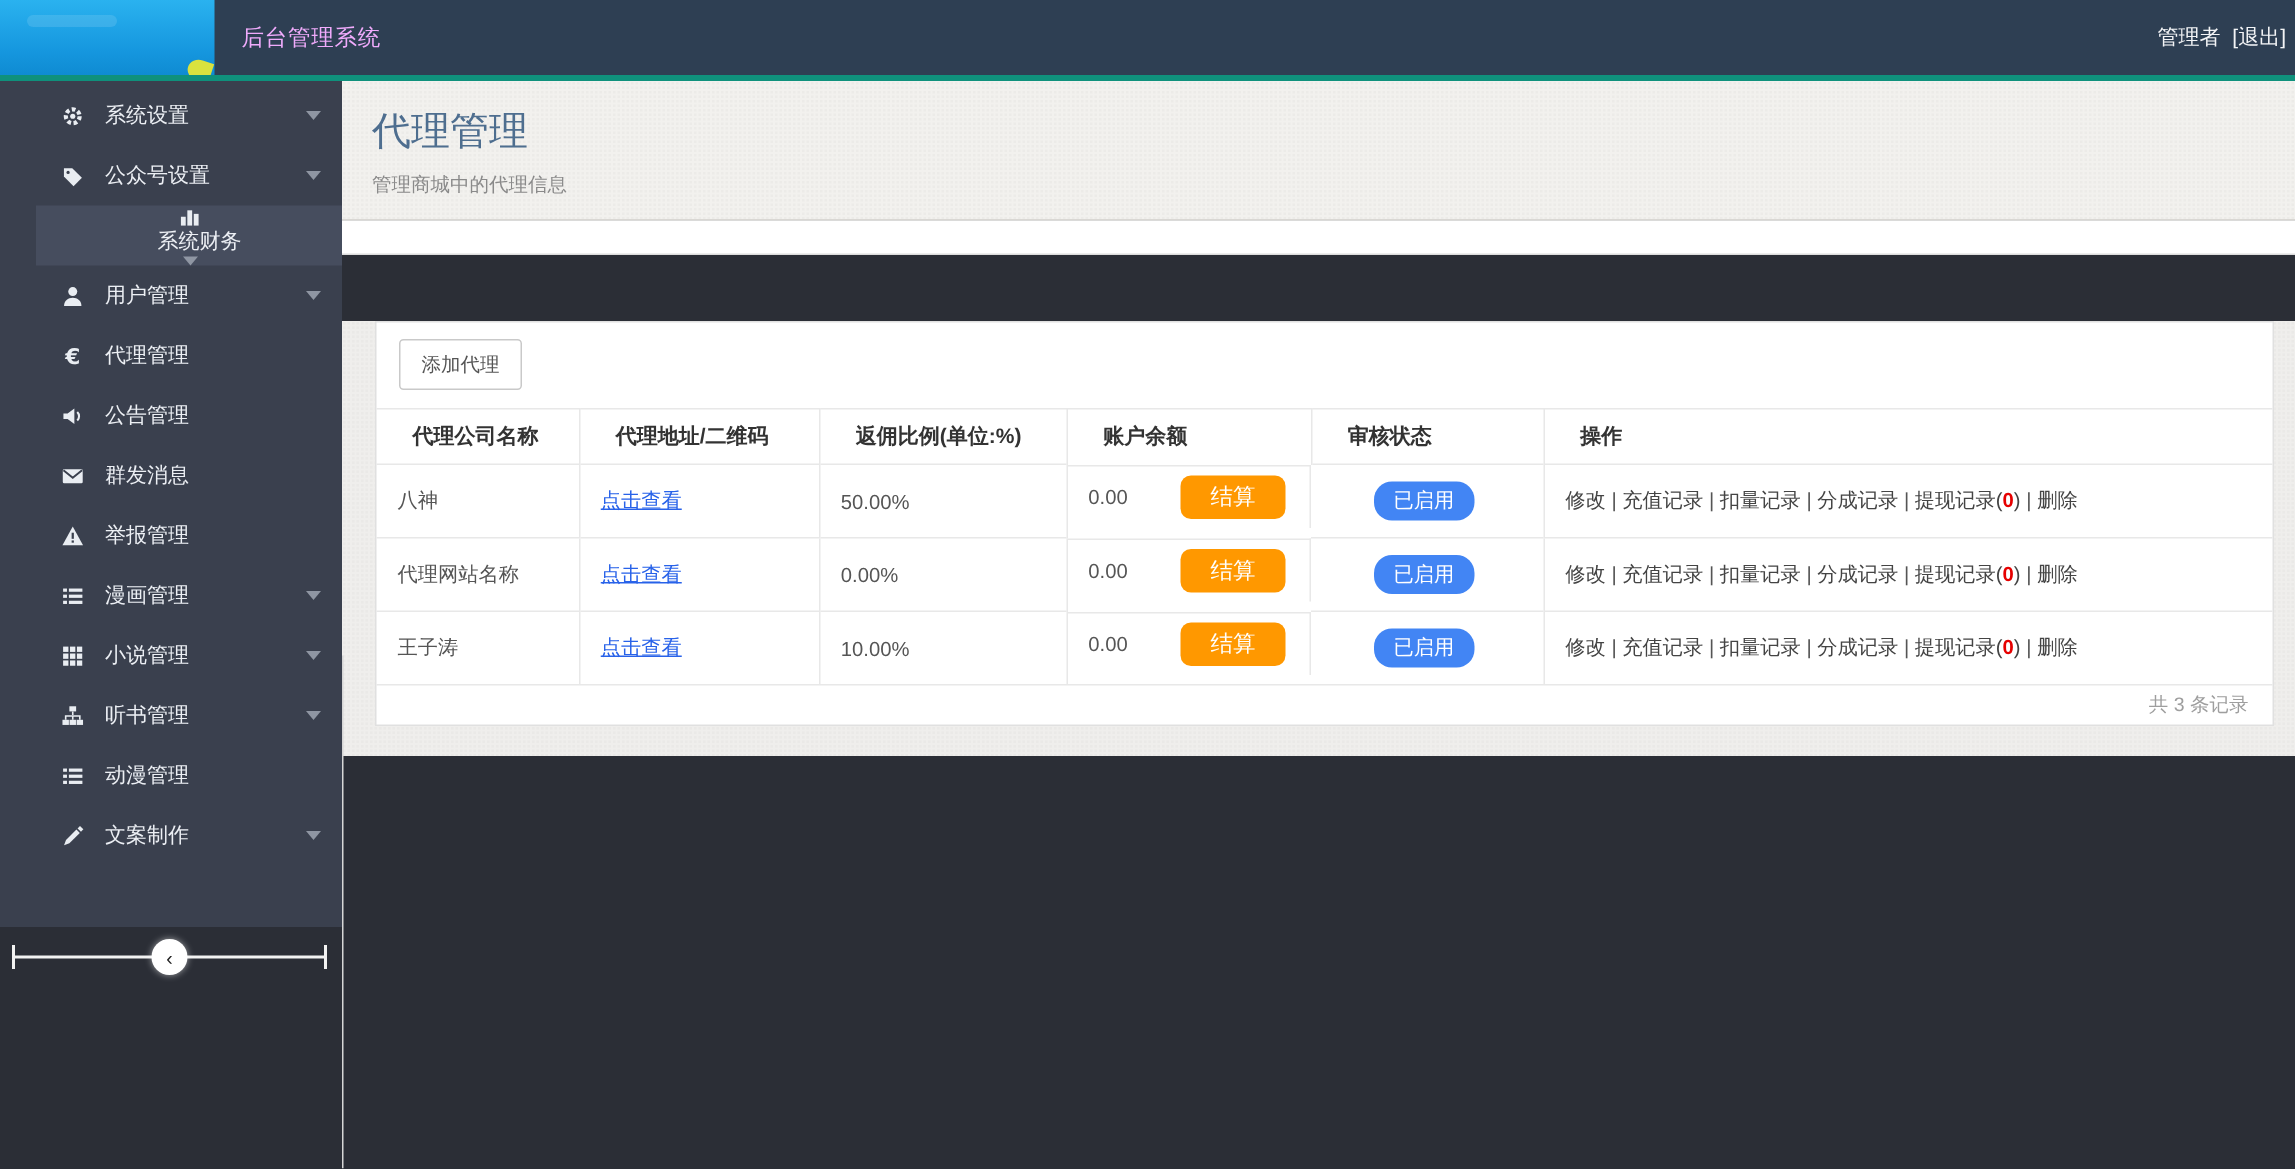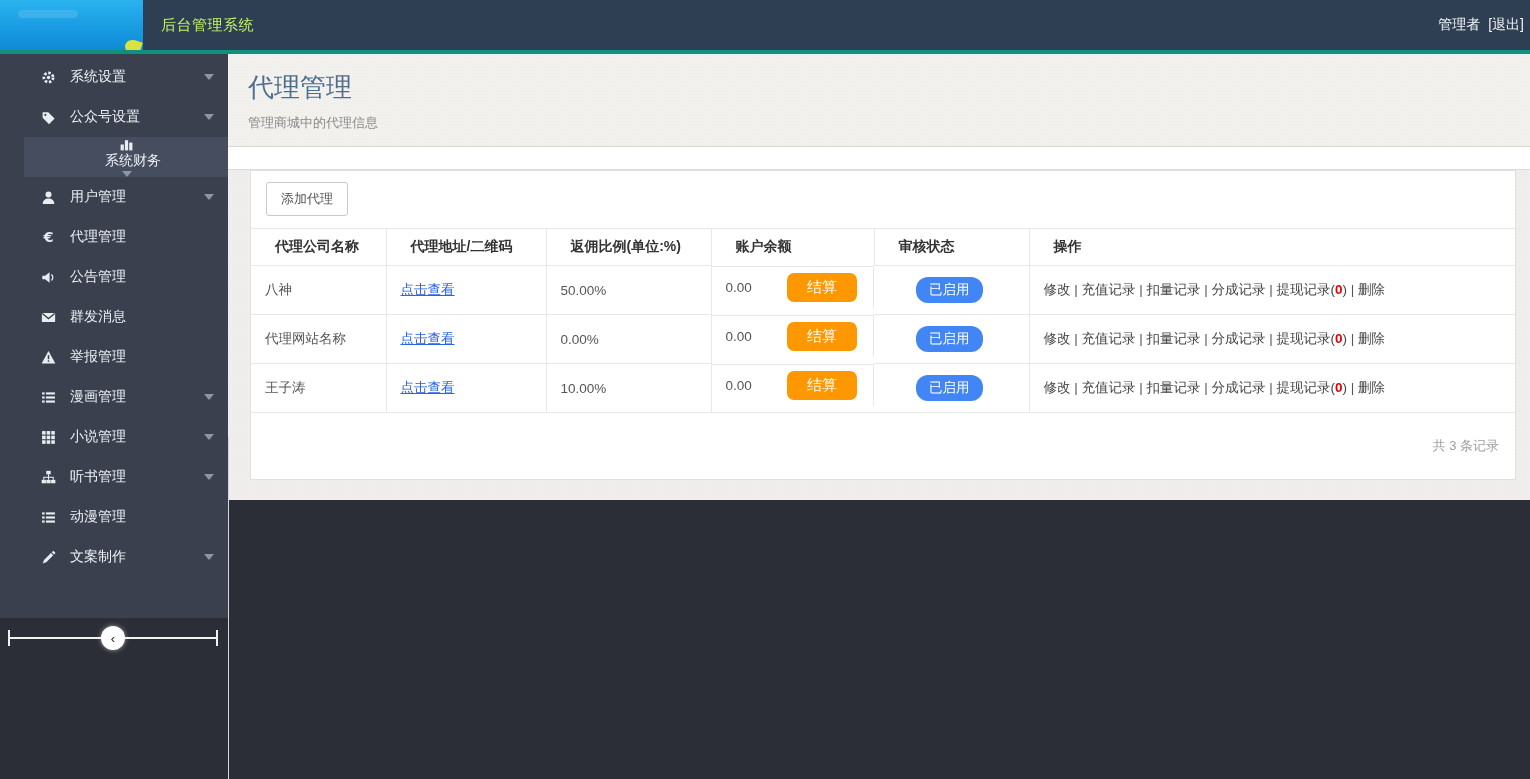--- a/index.html
+++ b/index.html
@@ -14,21 +14,21 @@
 
   
   .navbar{position:absolute;top:0;left:0;right:0;height:54px;background:var(--navbar);
     border-bottom:4px solid var(--teal);display:flex;align-items:center;z-index:5;}
   .logo{width:143px;height:50px;background:linear-gradient(180deg,#2ab2ef 0%,#1596de 70%,#0f8bd2 100%);
     position:relative;flex:0 0 auto;overflow:hidden;}
   .logo::after{content:"";position:absolute;right:2px;bottom:-4px;width:16px;height:14px;
     background:#d9e23e;border-radius:60% 0 60% 60%;transform:rotate(18deg);}
   .logo::before{content:"";position:absolute;left:18px;top:10px;width:60px;height:8px;
     background:rgba(255,255,255,.12);border-radius:8px;}
-  .brand{color:#bef264;font-size:15px;margin-left:18px;letter-spacing:.5px;}
+  .brand{color:#f0abfc;font-size:15px;margin-left:18px;letter-spacing:.5px;}
   .nav-right{margin-left:auto;margin-right:6px;color:#f3f4f6;font-size:14px;}
   .nav-right .logout{margin-left:4px;cursor:pointer;}
 
   
   .sidebar{position:absolute;top:54px;left:0;width:228px;height:564px;background:var(--sidebar);padding-top:3px;padding-left:24px;}
   .menu-item{height:40px;display:flex;align-items:center;padding:0 14px 0 15px;cursor:pointer;color:#eceff4;}
   .menu-item.active{background:var(--sidebar-active);flex-direction:column;}
   .mi-icon{width:18px;height:15px;display:inline-flex;align-items:center;justify-content:center;flex:0 0 auto;}
   .mi-icon svg{width:15px;height:15px;display:block;}
   .mi-label{font-size:14px;margin-left:13px;flex:1 1 auto;}
@@ -48,21 +48,21 @@
   .v-divider{position:absolute;left:228px;top:437px;bottom:0;width:1px;background:#d6d6d6;z-index:4;}
 
   
   .main{position:absolute;left:228px;top:54px;right:0;bottom:0;}
   .page-header{height:93px;background:#f2f1ee;border-bottom:1px solid #d9d7d3;padding:16px 0 0 20px;
     background-image:radial-gradient(rgba(0,0,0,.022) 1px,transparent 1px);background-size:3px 3px;}
   .page-title{font-size:26px;color:var(--title-blue);font-weight:500;}
   .page-subtitle{font-size:13px;color:#8a8a8a;margin-top:9px;}
   .white-strip{height:23px;background:#ffffff;border-bottom:1px solid #dcdcdc;}
   .content{background:#efeeec;padding:0 14px 20px 22px;
-    background-image:radial-gradient(rgba(0,0,0,.02) 1px,transparent 1px);background-size:3px 3px;}
+    background-image:radial-gradient(rgba(0,0,0,.02) 1px,transparent 1px);background-size:3px 3px;margin-top:44px;}
 
   .panel{background:#fff;border:1px solid #e0e0e0;}
   .toolbar{padding:11px 15px 12px;}
   .btn-add{background:#fff;border:1px solid #c9c9c9;border-radius:3px;color:#555;
     font-size:13px;padding:7px 14px;cursor:pointer;font-family:inherit;}
 
   table{width:100%;border-collapse:collapse;table-layout:fixed;}
   th,td{text-align:left;border-top:1px solid #e8e8e8;border-right:1px solid #e8e8e8;
     padding:9px 14px;font-size:14px;overflow:hidden;white-space:nowrap;}
   th:last-child,td:last-child{border-right:none;}
@@ -71,21 +71,21 @@
   td a.view-link{color:var(--link-blue);text-decoration:underline;cursor:pointer;font-size:13.5px;}
   .balance-cell{display:flex;align-items:center;justify-content:space-between;padding-right:16px;}
   .btn-settle{background:var(--settle-orange);border:none;border-radius:7px;color:#fff;
     font-size:15px;padding:5px 20px;cursor:pointer;font-family:inherit;}
   .btn-status{background:var(--status-blue);border:none;border-radius:12px;color:#fff;
     font-size:13.5px;padding:4px 13px;cursor:pointer;margin-left:28px;font-family:inherit;}
   .ops{color:#444;font-size:13.5px;}
   .ops a{color:#444;text-decoration:none;cursor:pointer;}
   .ops .sep{color:#555;}
   .ops b.red{color:var(--count-red);}
-  .panel-footer{border-top:1px solid #e8e8e8;padding:24px 16px;text-align:right;
+  .panel-footer{border-top:1px solid #e8e8e8;padding:4px 16px;text-align:right;
     color:#9e9e9e;font-size:13px;}
 </style>
 </head>
 <body>
 
 <div class="app">
 
   <div class="navbar">
     <div class="logo"></div>
     <div class="brand">后台管理系统</div>

